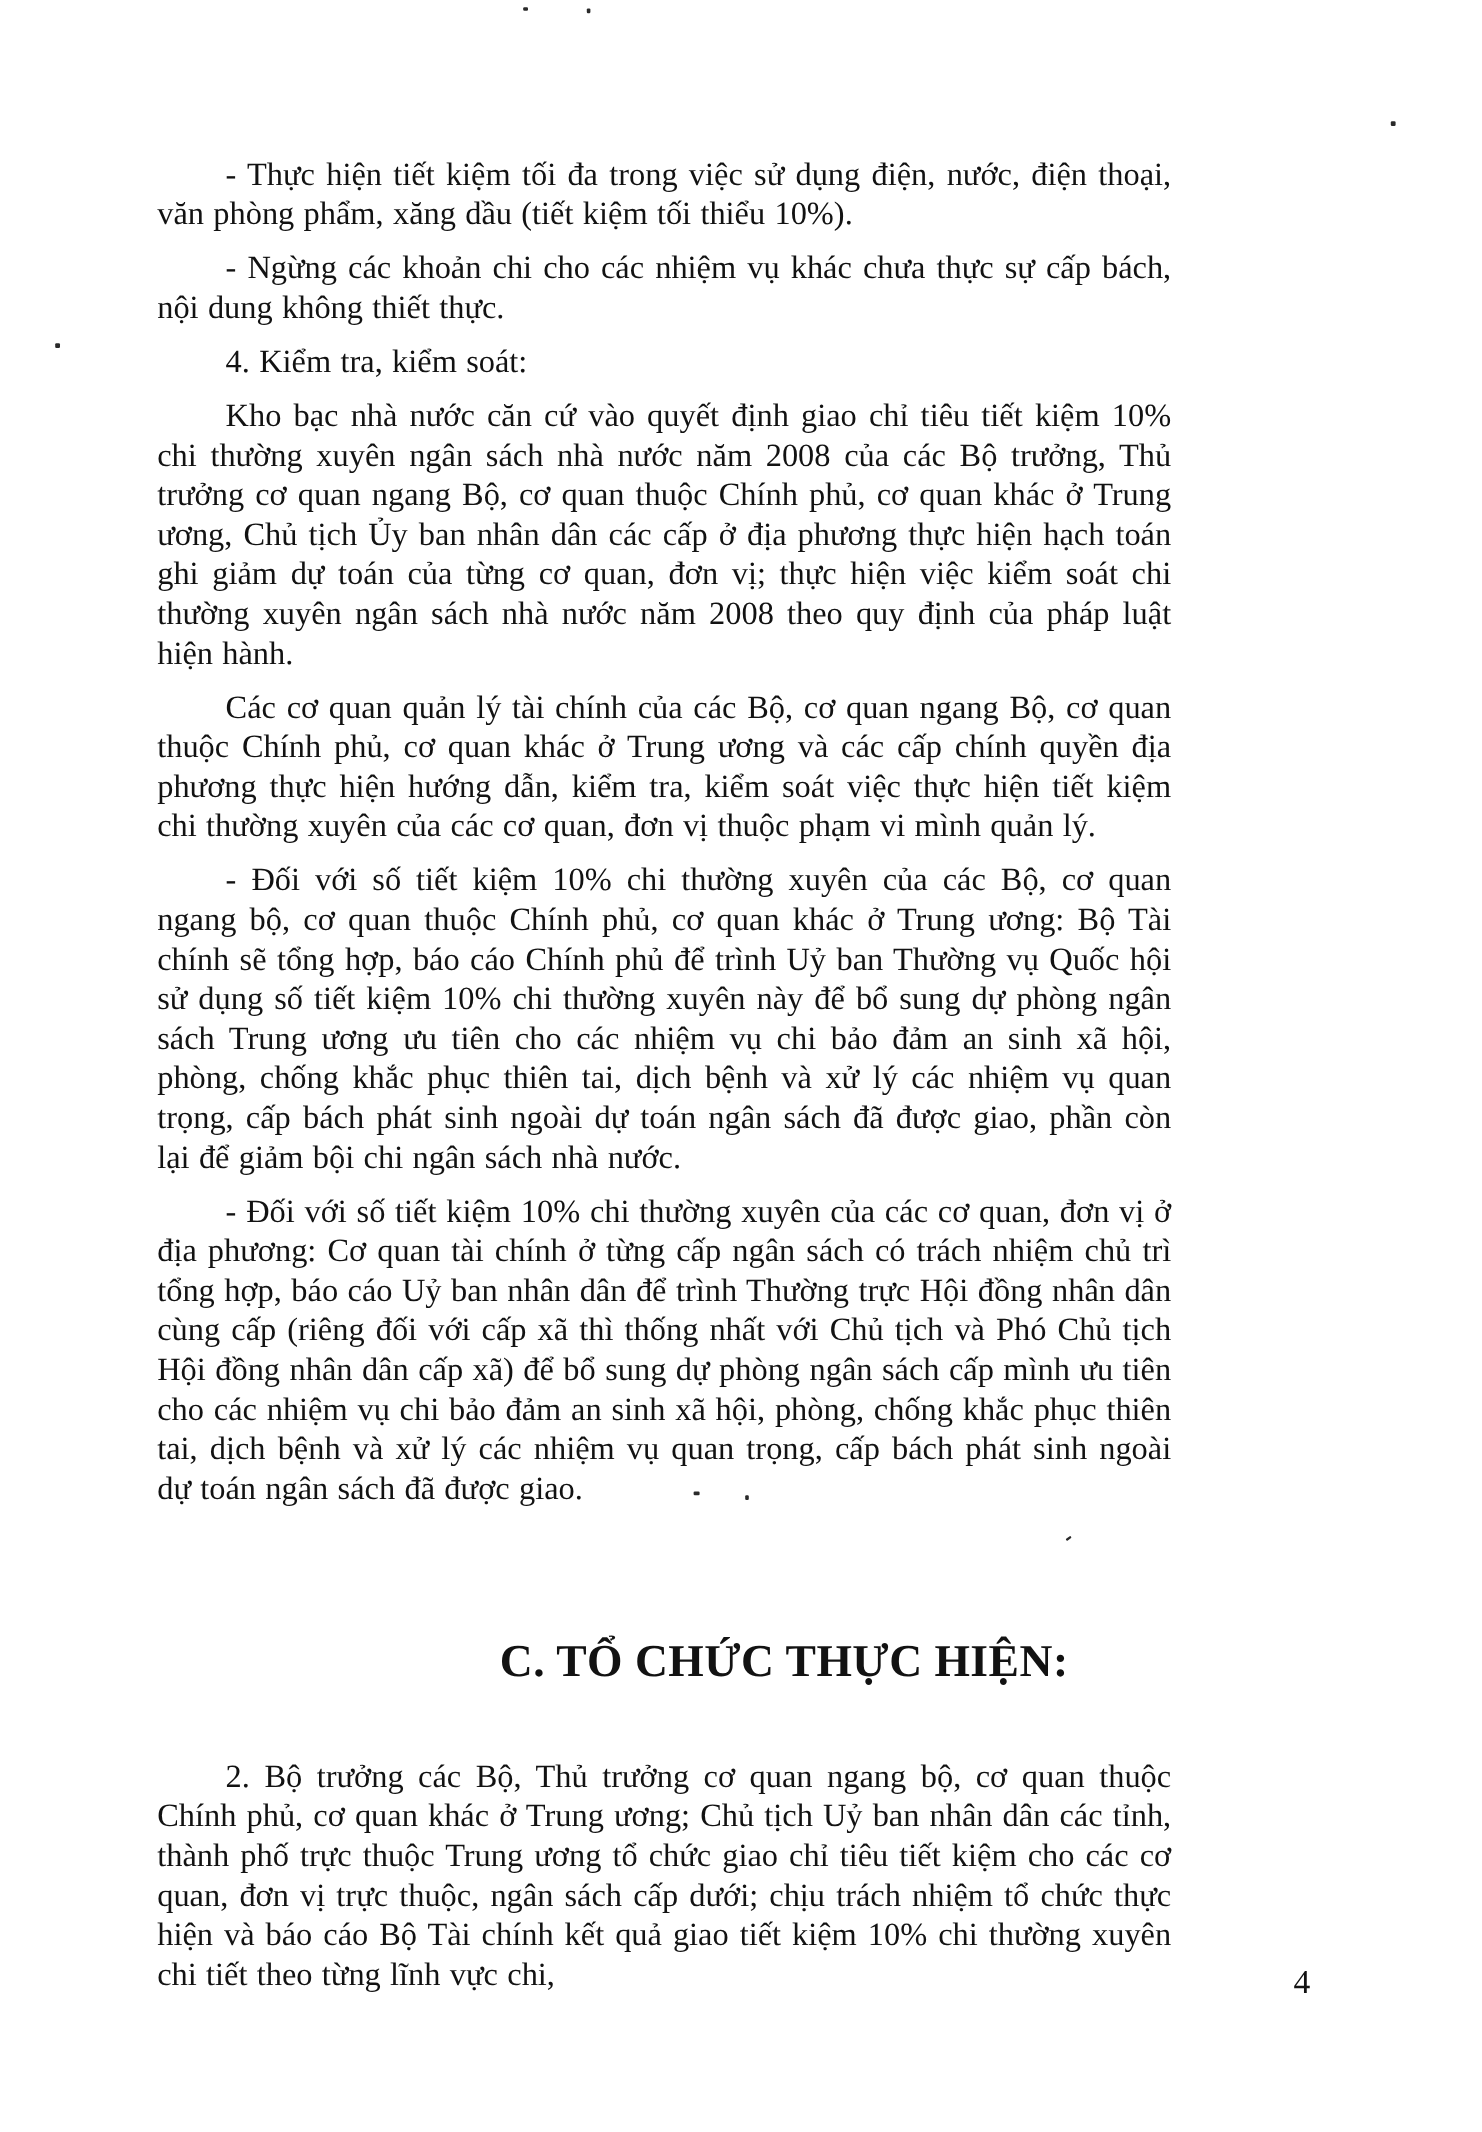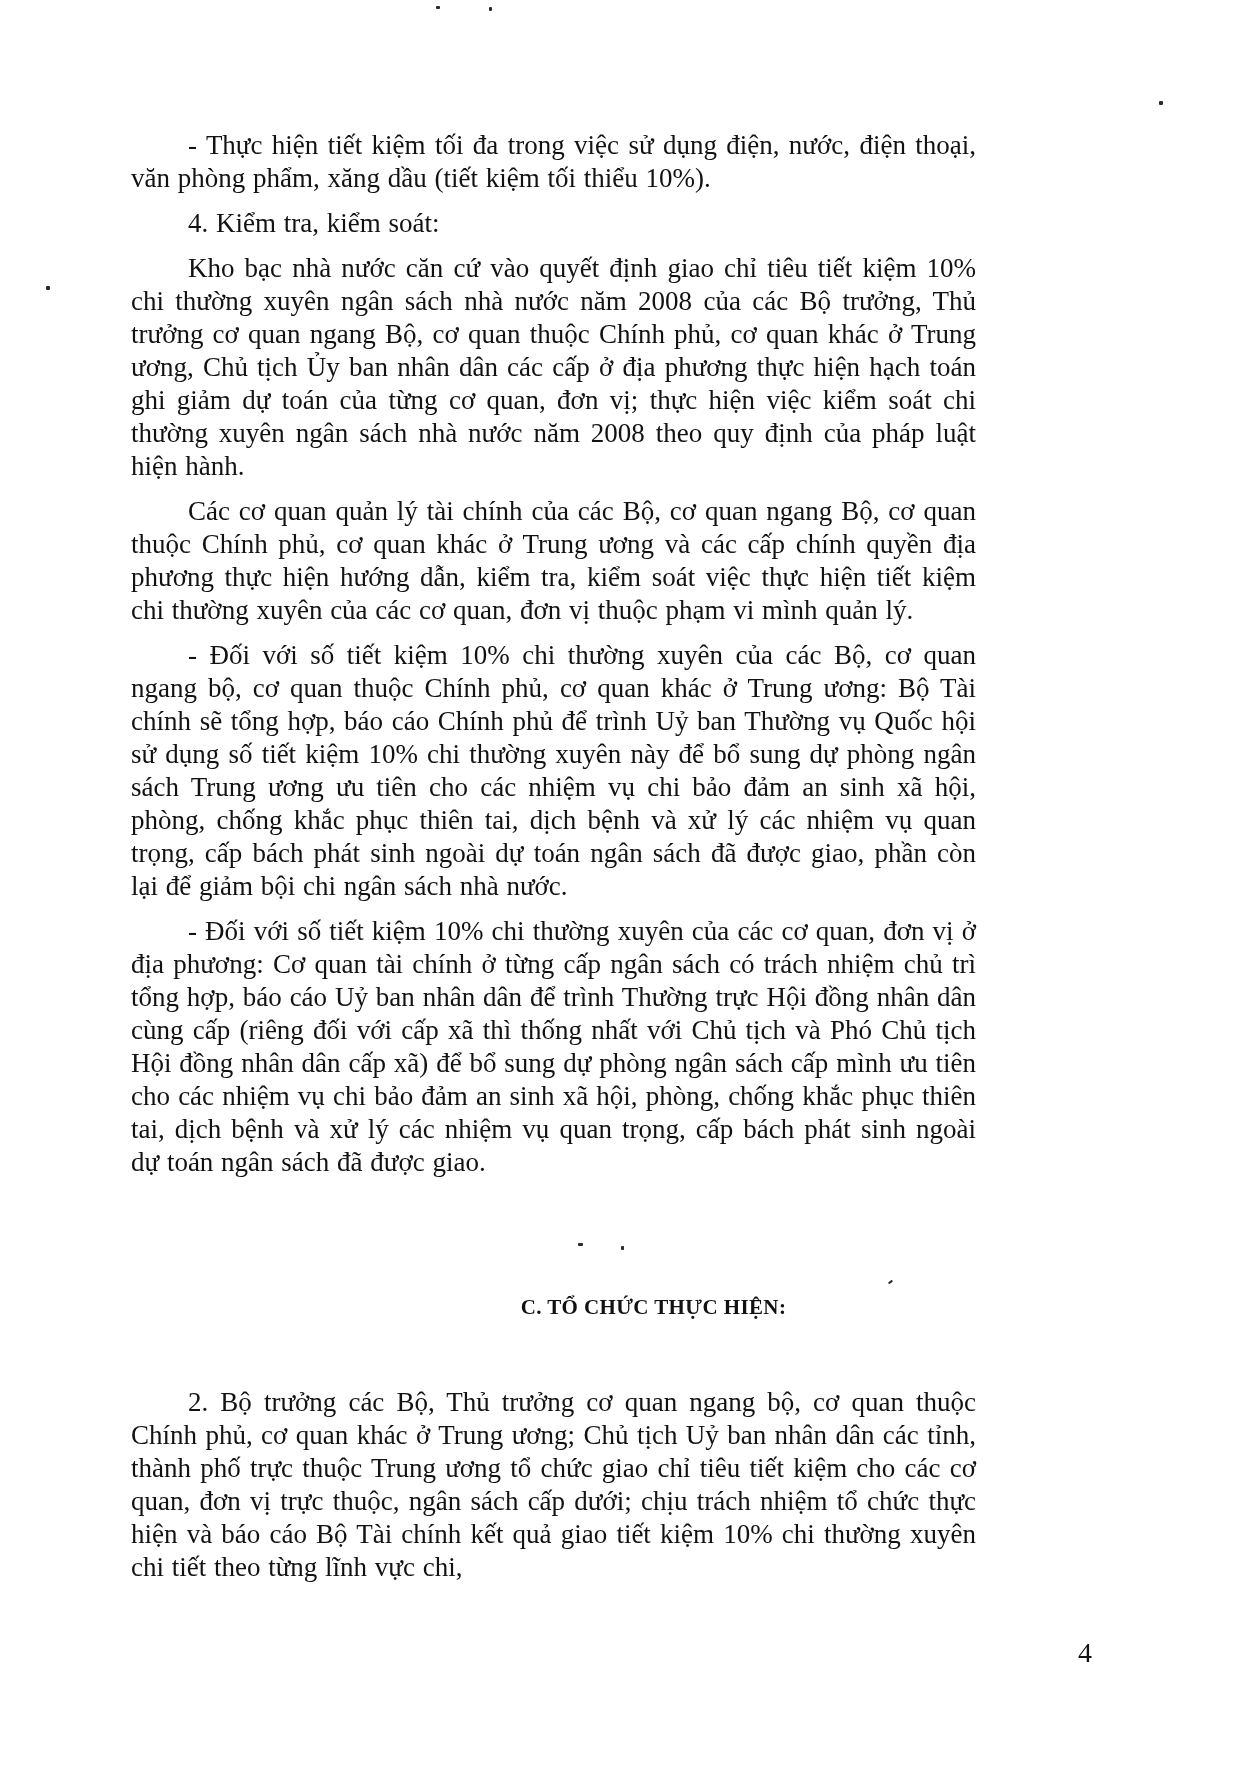--- a/index.html
+++ b/index.html
@@ -29,21 +29,21 @@
     line-height: 33px;
     text-align: justify;
     text-indent: 57px;
     word-spacing: 1px;
   }
   .bold {
     font-weight: 400;
   }
   .c-heading {
     margin: 112px 0 62px 0;
-    font-size: 21px;
+    font-size: 38px;
     line-height: 33px;
     font-weight: 700;
     text-align: center;
     text-indent: 0;
     letter-spacing: 0.4px;
     transform: translateX(100px);
   }
   .page-number {
     position: absolute;
     left: 1078px;
@@ -57,20 +57,21 @@
     border-radius: 1px;
   }
 </style>
 </head>
 <body>
 
 <div class="page">
 
   <div class="content">
     <p class="para">- Thực hiện tiết kiệm tối đa trong việc sử dụng điện, nước, điện thoại, văn phòng phẩm, xăng dầu (tiết kiệm tối thiểu 10%).</p>
+    <p class="para">- Ngừng các khoản chi cho các nhiệm vụ khác chưa thực sự cấp bách, nội dung không thiết thực.</p>
     <p class="para bold">4. Kiểm tra, kiểm soát:</p>
     <p class="para">Kho bạc nhà nước căn cứ vào quyết định giao chỉ tiêu tiết kiệm 10% chi thường xuyên ngân sách nhà nước năm 2008 của các Bộ trưởng, Thủ trưởng cơ quan ngang Bộ, cơ quan thuộc Chính phủ, cơ quan khác ở Trung ương, Chủ tịch Ủy ban nhân dân các cấp ở địa phương thực hiện hạch toán ghi giảm dự toán của từng cơ quan, đơn vị; thực hiện việc kiểm soát chi thường xuyên ngân sách nhà nước năm 2008 theo quy định của pháp luật hiện hành.</p>
     <p class="para">Các cơ quan quản lý tài chính của các Bộ, cơ quan ngang Bộ, cơ quan thuộc Chính phủ, cơ quan khác ở Trung ương và các cấp chính quyền địa phương thực hiện hướng dẫn, kiểm tra, kiểm soát việc thực hiện tiết kiệm chi thường xuyên của các cơ quan, đơn vị thuộc phạm vi mình quản lý.</p>
     <p class="para">- Đối với số tiết kiệm 10% chi thường xuyên của các Bộ, cơ quan ngang bộ, cơ quan thuộc Chính phủ, cơ quan khác ở Trung ương: Bộ Tài chính sẽ tổng hợp, báo cáo Chính phủ để trình Uỷ ban Thường vụ Quốc hội sử dụng số tiết kiệm 10% chi thường xuyên này để bổ sung dự phòng ngân sách Trung ương ưu tiên cho các nhiệm vụ chi bảo đảm an sinh xã hội, phòng, chống khắc phục thiên tai, dịch bệnh và xử lý các nhiệm vụ quan trọng, cấp bách phát sinh ngoài dự toán ngân sách đã được giao, phần còn lại để giảm bội chi ngân sách nhà nước.</p>
     <p class="para">- Đối với số tiết kiệm 10% chi thường xuyên của các cơ quan, đơn vị ở địa phương: Cơ quan tài chính ở từng cấp ngân sách có trách nhiệm chủ trì tổng hợp, báo cáo Uỷ ban nhân dân để trình Thường trực Hội đồng nhân dân cùng cấp (riêng đối với cấp xã thì thống nhất với Chủ tịch và Phó Chủ tịch Hội đồng nhân dân cấp xã) để bổ sung dự phòng ngân sách cấp mình ưu tiên cho các nhiệm vụ chi bảo đảm an sinh xã hội, phòng, chống khắc phục thiên tai, dịch bệnh và xử lý các nhiệm vụ quan trọng, cấp bách phát sinh ngoài dự toán ngân sách đã được giao.</p>
     <h2 class="c-heading">C.  TỔ CHỨC THỰC HIỆN:</h2>
     <p class="para">2. Bộ trưởng các Bộ, Thủ trưởng cơ quan ngang bộ, cơ quan thuộc Chính phủ, cơ quan khác ở Trung ương; Chủ tịch Uỷ ban nhân dân các tỉnh, thành phố trực thuộc Trung ương tổ chức giao chỉ tiêu tiết kiệm cho các cơ quan, đơn vị trực thuộc, ngân sách cấp dưới; chịu trách nhiệm tổ chức thực hiện và báo cáo Bộ Tài chính kết quả giao tiết kiệm 10% chi thường xuyên chi tiết theo từng lĩnh vực chi,</p>
   </div>
 
   <div class="page-number">4</div>

